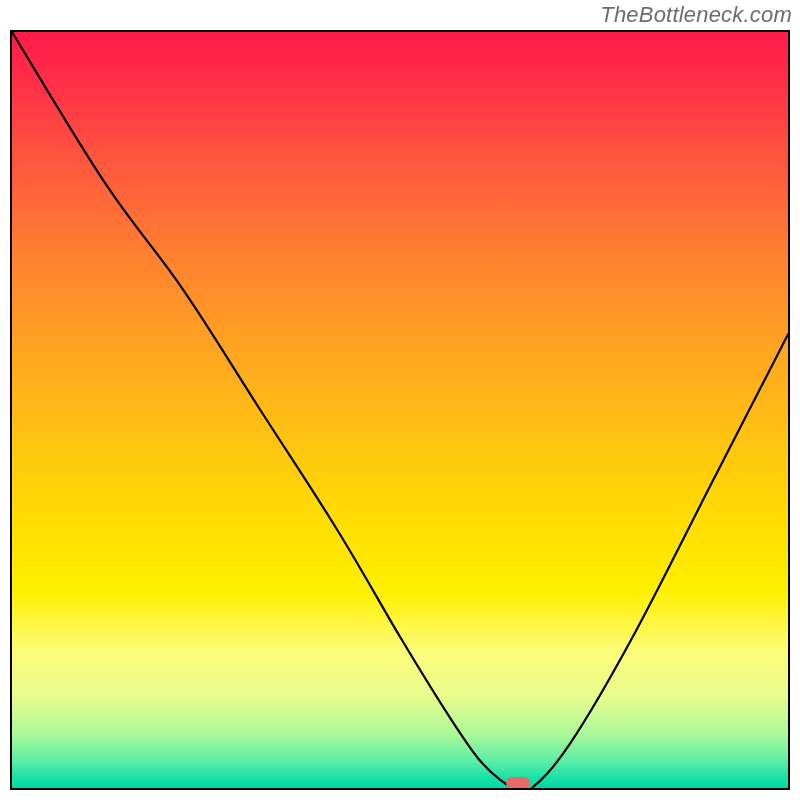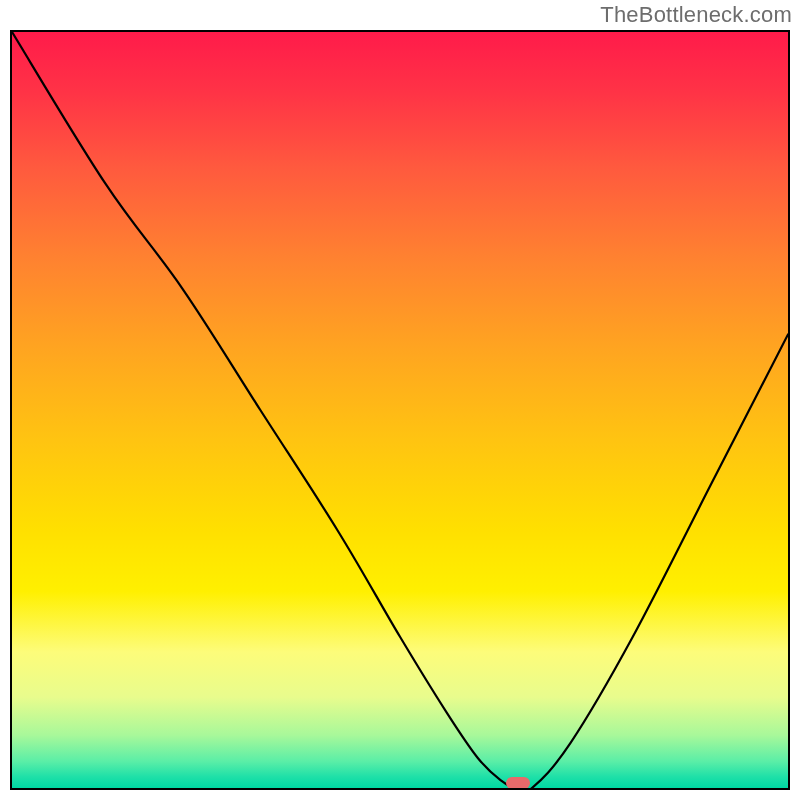--- a/index.html
+++ b/index.html
@@ -8,20 +8,21 @@
     width: 800px;
     height: 800px;
     background: #ffffff;
     font-family: Arial, Helvetica, sans-serif;
     overflow: hidden;
   }
   .outer {
     position: relative;
     width: 800px;
     height: 800px;
+    font-style: italic;
   }
   .watermark {
     position: absolute;
     top: 2px;
     right: 8px;
     font-size: 22px;
     font-weight: 500;
     color: #6d6d6d;
     letter-spacing: 0.2px;
     z-index: 30;

